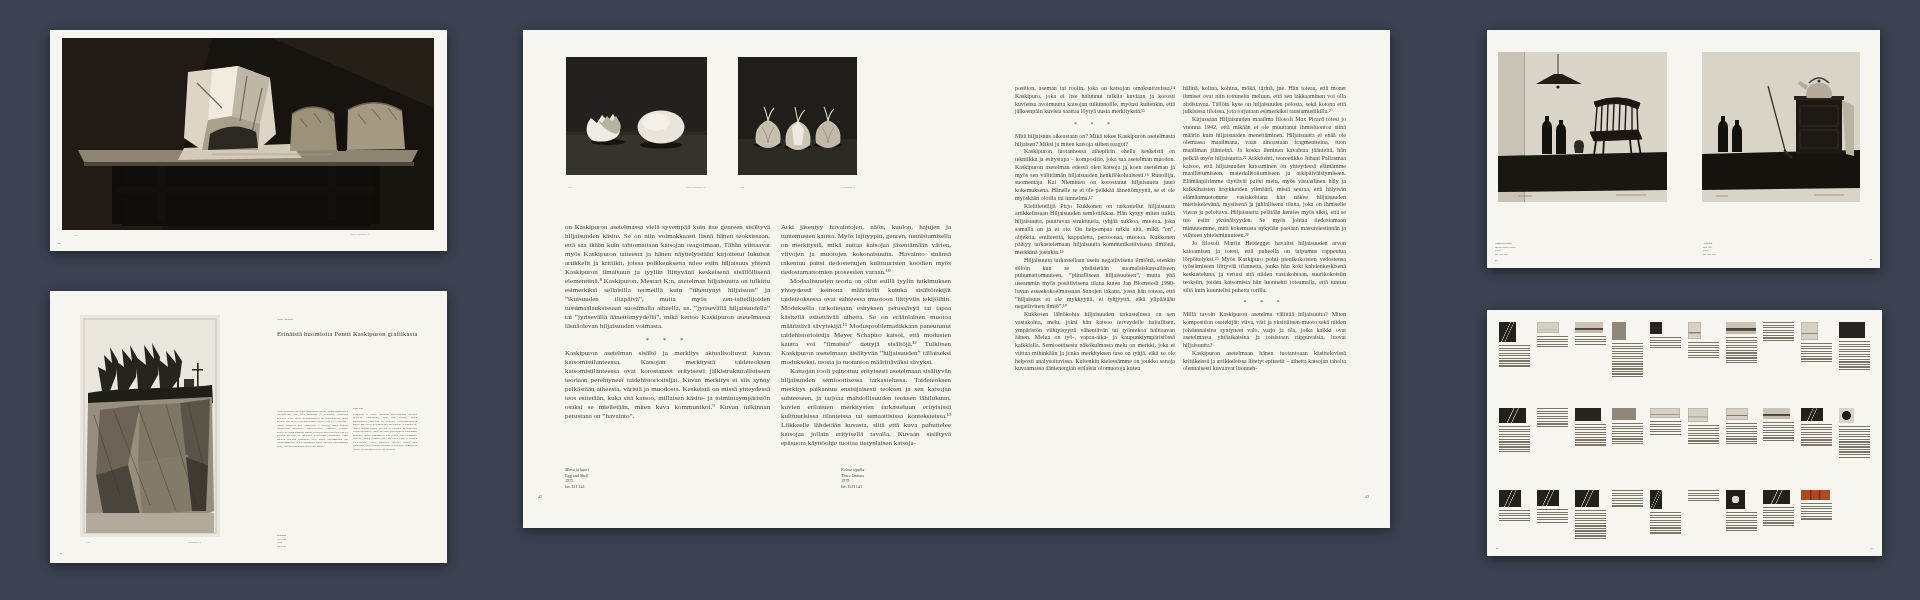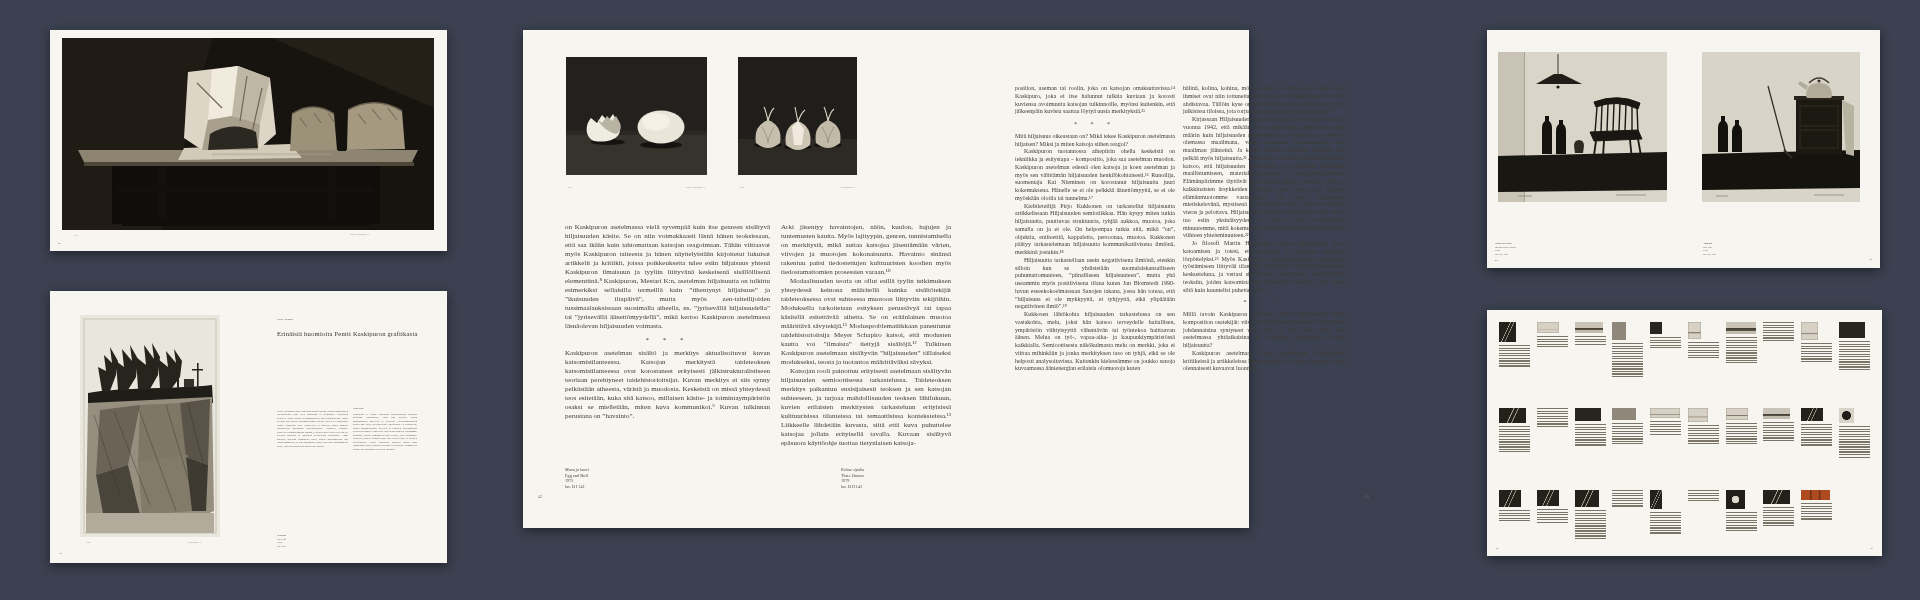--- a/index.html
+++ b/index.html
@@ -129,21 +129,21 @@
     </div>
     <div class="cap smallcap" style="left:227px;top:243px;">
         <div>Jyrkänne</div>
         <div>The Cliff</div>
         <div>1972</div>
         <div>ets. C 68</div>
       </div>
     <span class="pageno" style="left:10px;top:261px;font-size:2.6px;">41</span>
   </div>
 
-  <div class="sheet" style="left:523px;top:30px;width:726px;height:498px;">
+  <div class="sheet" style="left:523px;top:30px;width:867px;height:498px;">
 
     <div class="platebox" style="left:37px;top:22px;width:153px;height:141px;">
       <svg class="plate" width="141" height="118" viewBox="0 0 141 118" preserveAspectRatio="none" style="left:6px;top:5px;">
         <rect width="141" height="118" fill="#23211d"></rect>
         <rect y="76" width="141" height="42" fill="#36332c"></rect>
         <rect y="74" width="141" height="4" fill="#2b2823"></rect>
         <ellipse cx="42" cy="85" rx="17" ry="3" fill="#15130f"></ellipse>
         <path d="M28,84 c-8,-3 -10,-15 -3,-23 l6,5 5,-8 6,6 5,-7 5,9 c7,12 -5,21 -24,18 z" fill="#efece1"></path>
         <path d="M31,62 l5,4 5,-7 5,5 4,-5 4,7 c2,5 0,9 -4,11 -8,-2 -15,-8 -19,-15 z" fill="#b9b3a4"></path>
         <ellipse cx="95" cy="88" rx="21" ry="3.4" fill="#15130f"></ellipse>

